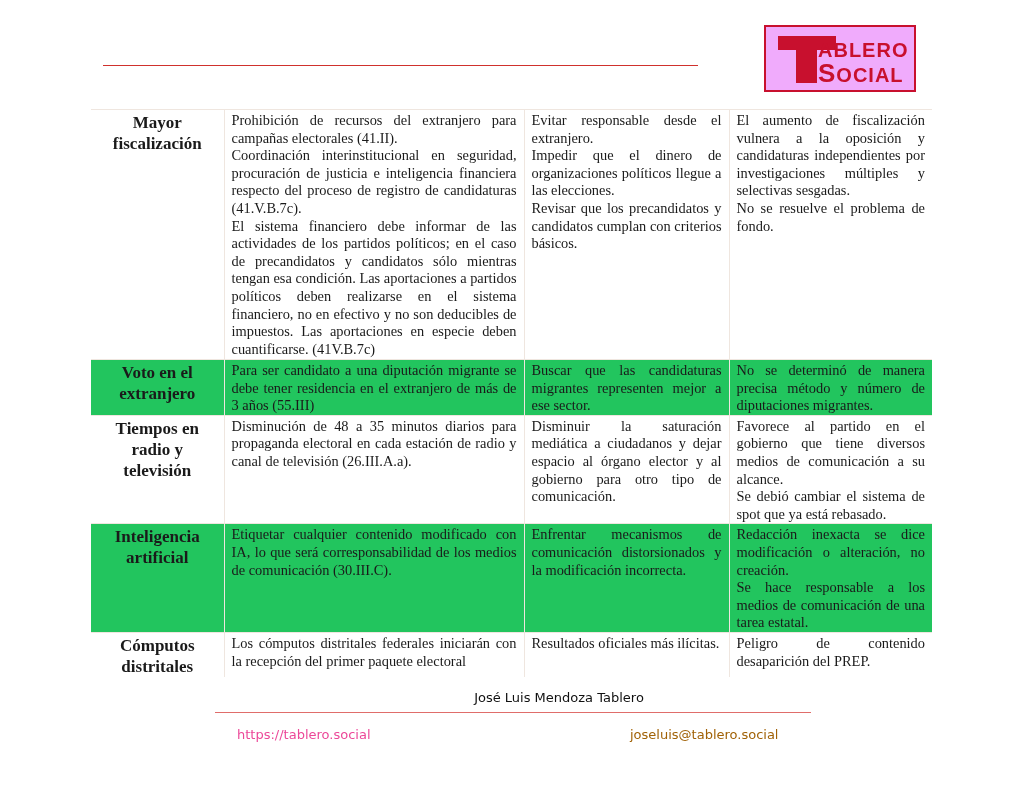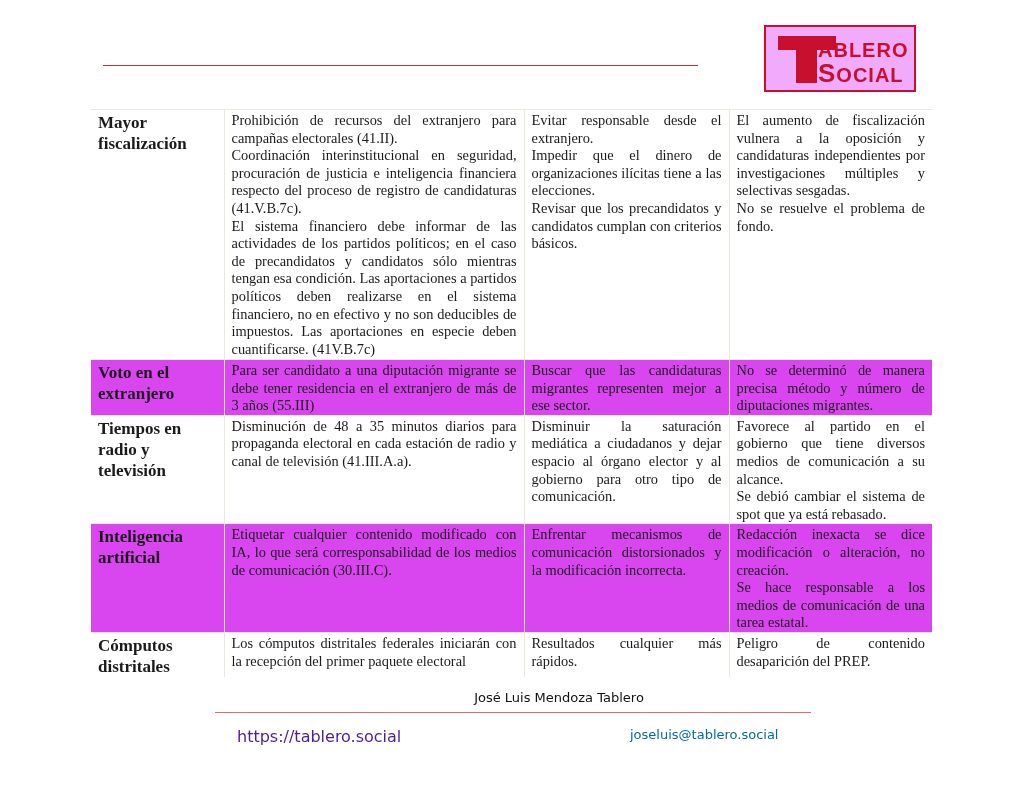--- a/index.html
+++ b/index.html
@@ -8,28 +8,28 @@
     .logo { position:absolute; left:764px; top:25px; width:152px; height:67px; border:2px solid #c8102e; box-sizing:border-box; background:#f0abfc; }
     .logo .big-t { position:absolute; left:12px; top:9px; width:58px; height:47px; }
     .logo .big-t .bar { position:absolute; left:0; top:0; width:58px; height:14px; background:#c8102e; }
     .logo .big-t .stem { position:absolute; left:18px; top:0; width:21px; height:47px; background:#c8102e; }
     .logo .w1 { position:absolute; left:52px; top:13px; font-family:"Liberation Sans", sans-serif; font-weight:bold; font-size:20px; color:#c8102e; letter-spacing:1px; line-height:20px; }
     .logo .w2 { position:absolute; left:52px; top:35px; font-family:Liberation Sans, sans-serif; font-weight:bold; font-size:20px; color:#c8102e; letter-spacing:1px; line-height:22px; }
     .logo .w2 .cap { font-size:26px; }
     table { position:absolute; left:91px; top:109px; width:841px; border-collapse:collapse; table-layout:fixed; }
     td { vertical-align:top; padding:2px 7px 0 7px; font-size:14.4px; line-height:17.6px; text-align:justify; border-left:1px solid #efe6df; border-top:1px solid #efe6df; }
     td:first-child { border-left:none; }
-    tr.shaded td { background:#d946ef; }
-    td.topic { font-weight:bold; font-size:17px; line-height:21px; text-align:left; padding-top:2px; }
+    tr.shaded td { background:#22c55e; }
+    td.topic { font-weight:bold; font-size:17px; line-height:21px; text-align:center; padding-top:2px; }
     col.c1 { width:133px; } col.c2 { width:300px; } col.c3 { width:205px; } col.c4 { width:203px; }
     .para { display:block; }
     .author { position:absolute; left:0; width:1024px; top:690px; text-align:center; font-family:"DejaVu Sans", sans-serif; font-size:13px; color:#111;padding-left:47px; }
     .bottom-rule { position:absolute; left:215px; top:712px; width:596px; border-top:1.5px solid #e06d6a; }
-    .url { position:absolute; left:237px; top:727px; font-family:"DejaVu Sans", sans-serif; font-size:16px; color:#4c1d95; }
-    .email { position:absolute; left:630px; top:727px; font-family:"DejaVu Sans", sans-serif; font-size:13px; color:#0369a1; }
+    .url { position:absolute; left:237px; top:727px; font-family:"DejaVu Sans", sans-serif; font-size:13px; color:#ec4899; }
+    .email { position:absolute; left:630px; top:727px; font-family:"DejaVu Sans", sans-serif; font-size:13px; color:#a16207; }
   </style>
 </head>
 <body>
 
 <div class="top-rule"></div>
 
 <div class="logo">
   <div class="big-t">
       <div class="bar"></div>
       <div class="stem"></div>
@@ -48,21 +48,21 @@
   <tbody id="tbody">
       <tr style="height: 250px;">
         <td class="topic">Mayor fiscalización</td>
         <td>
           <span class="para">Prohibición de recursos del extranjero para campañas electorales (41.II).</span>
           <span class="para">Coordinación interinstitucional en seguridad, procuración de justicia e inteligencia financiera respecto del proceso de registro de candidaturas (41.V.B.7c).</span>
           <span class="para">El sistema financiero debe informar de las actividades de los partidos políticos; en el caso de precandidatos y candidatos sólo mientras tengan esa condición. Las aportaciones a partidos políticos deben realizarse en el sistema financiero, no en efectivo y no son deducibles de impuestos. Las aportaciones en especie deben cuantificarse. (41V.B.7c)</span>
         </td>
         <td>
           <span class="para">Evitar responsable desde el extranjero.</span>
-          <span class="para">Impedir que el dinero de organizaciones ilícitas tiene a las elecciones.</span>
+          <span class="para">Impedir que el dinero de organizaciones políticos llegue a las elecciones.</span>
           <span class="para">Revisar que los precandidatos y candidatos cumplan con criterios básicos.</span>
         </td>
         <td>
           <span class="para">El aumento de fiscalización vulnera a la oposición y candidaturas independientes por investigaciones múltiples y selectivas sesgadas.</span>
           <span class="para">No se resuelve el problema de fondo.</span>
         </td>
       </tr>
       <tr class="shaded" style="height: 54px;">
         <td class="topic">Voto en el extranjero</td>
         <td>
@@ -71,21 +71,21 @@
         <td>
           <span class="para">Buscar que las candidaturas migrantes representen mejor a ese sector.</span>
         </td>
         <td>
           <span class="para">No se determinó de manera precisa método y número de diputaciones migrantes.</span>
         </td>
       </tr>
       <tr style="height: 107px;">
         <td class="topic">Tiempos en radio y televisión</td>
         <td>
-          <span class="para">Disminución de 48 a 35 minutos diarios para propaganda electoral en cada estación de radio y canal de televisión (41.III.A.a).</span>
+          <span class="para">Disminución de 48 a 35 minutos diarios para propaganda electoral en cada estación de radio y canal de televisión (26.III.A.a).</span>
         </td>
         <td>
           <span class="para">Disminuir la saturación mediática a ciudadanos y dejar espacio al órgano elector y al gobierno para otro tipo de comunicación.</span>
         </td>
         <td>
           <span class="para">Favorece al partido en el gobierno que tiene diversos medios de comunicación a su alcance.</span>
           <span class="para">Se debió cambiar el sistema de spot que ya está rebasado.</span>
         </td>
       </tr>
       <tr class="shaded" style="height: 107px;">
@@ -100,21 +100,21 @@
           <span class="para">Redacción inexacta se dice modificación o alteración, no creación.</span>
           <span class="para">Se hace responsable a los medios de comunicación de una tarea estatal.</span>
         </td>
       </tr>
       <tr style="height: 42px;">
         <td class="topic">Cómputos distritales</td>
         <td>
           <span class="para">Los cómputos distritales federales iniciarán con la recepción del primer paquete electoral</span>
         </td>
         <td>
-          <span class="para">Resultados cualquier más rápidos.</span>
+          <span class="para">Resultados oficiales más ilícitas.</span>
         </td>
         <td>
           <span class="para">Peligro de contenido desaparición del PREP.</span>
         </td>
       </tr>
     </tbody>
 </table>
 
 <div class="author">José Luis Mendoza Tablero</div>
 <div class="bottom-rule"></div>

